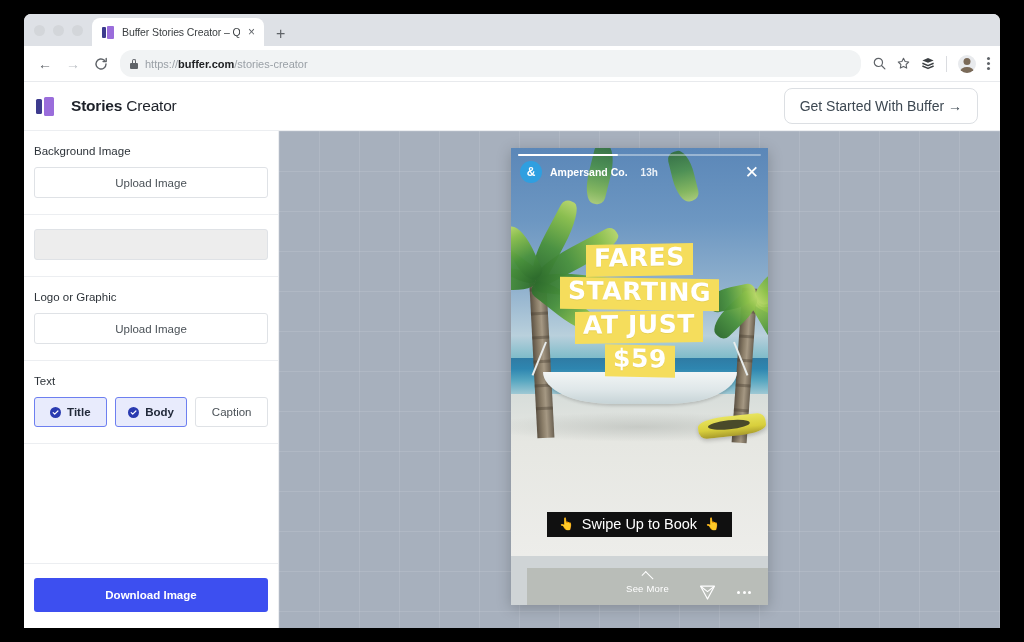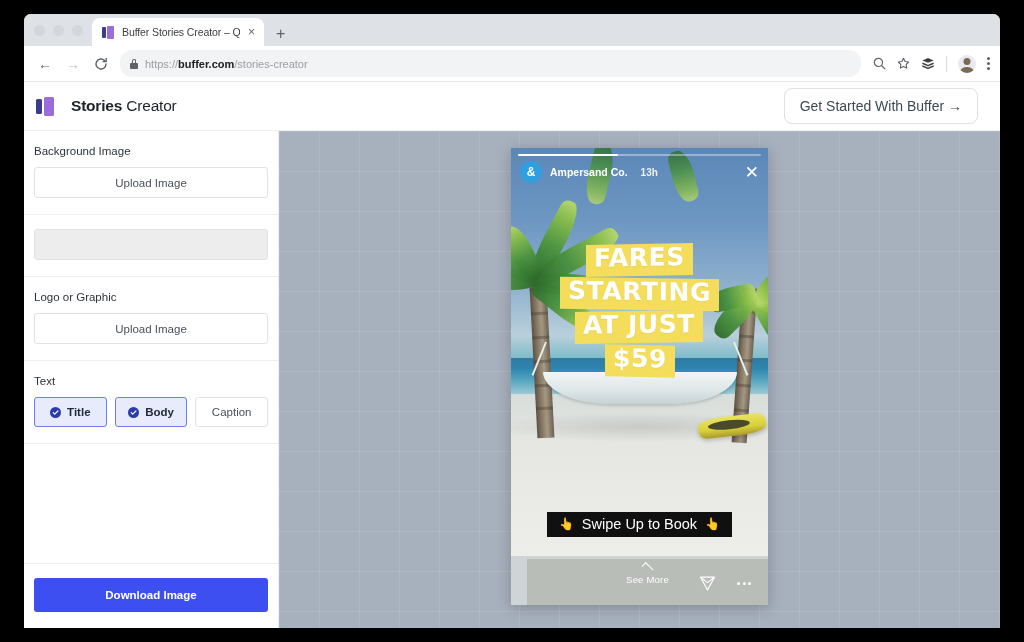--- a/index.html
+++ b/index.html
@@ -436,21 +436,21 @@
     font-size: 14.5px;
     padding: 4px 12px 5px 12px;
     display: flex; align-items: center; gap: 8px;
     white-space: nowrap;
   }
   .caption-inner .emoji { font-size: 12px; }
 
   
   .story-foot {
     position: absolute; left: 16px; right: 0; bottom: 0;
-    height: 46px;
+    height: 37px;
     background: #b9bdb8;
     display: flex; align-items: center;
   }
   .see-more {
     position:absolute; left:0; right:0; top: 6px;
     display:flex; flex-direction:column; align-items:center; gap:1px;
   }
   .chev-up {
     width: 11px; height: 6px;
     border-left: 1.6px solid #ffffff;

